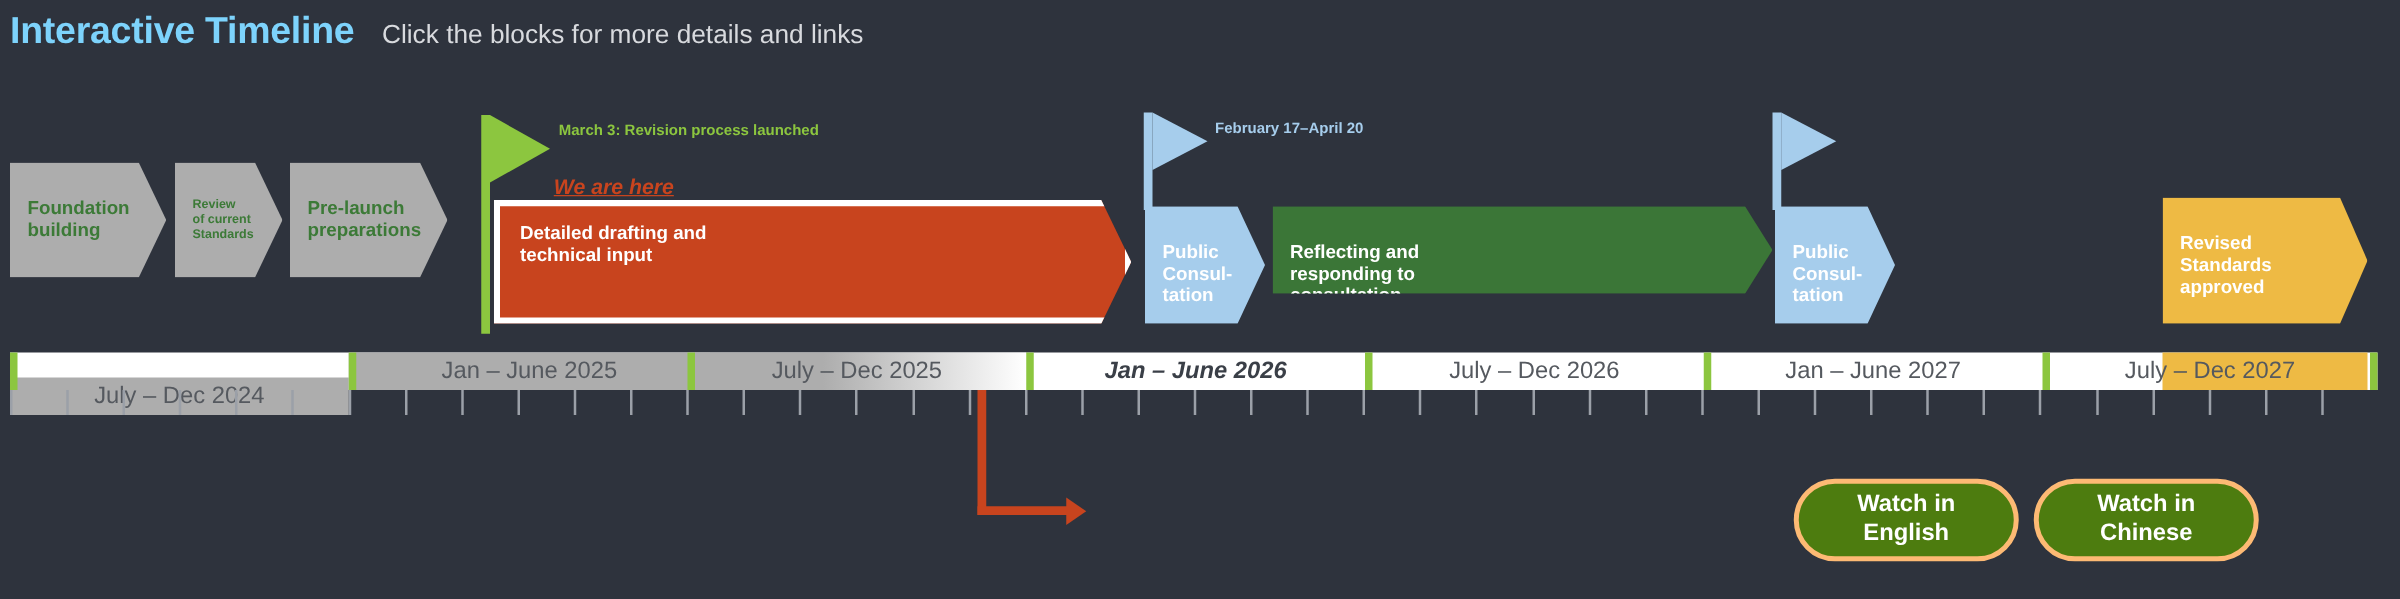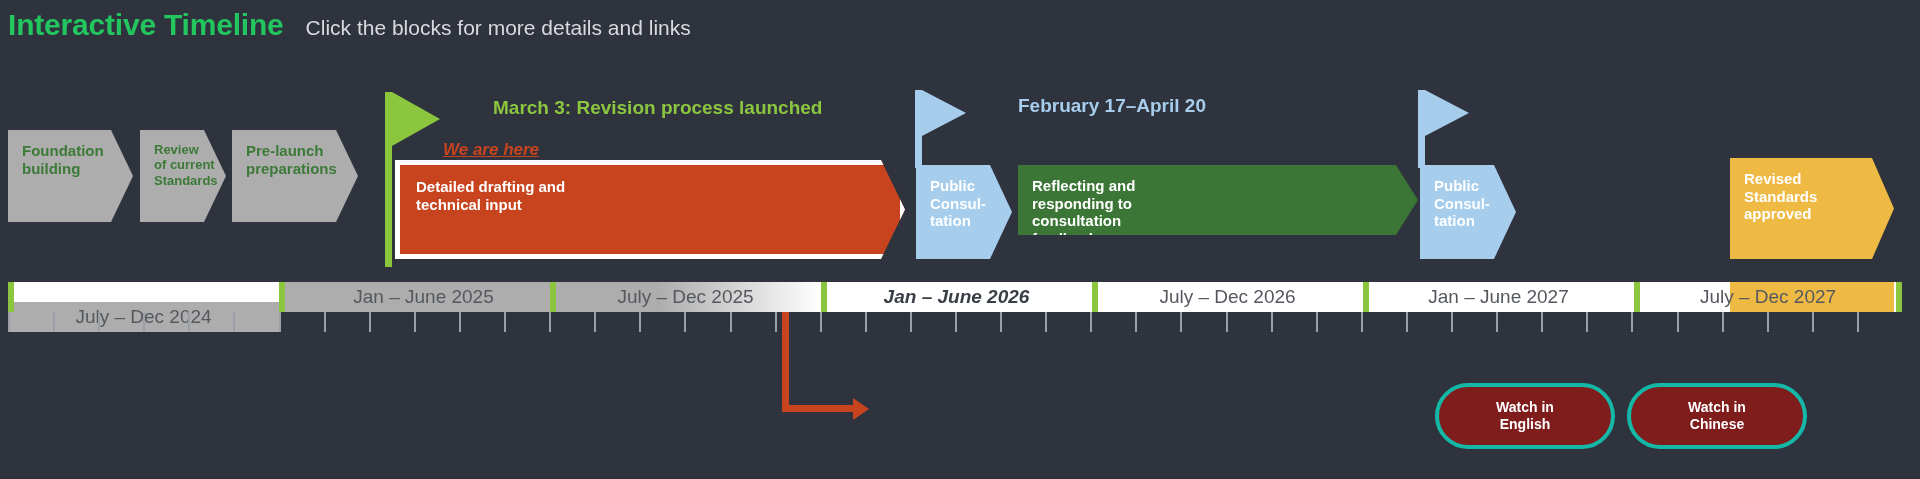--- a/index.html
+++ b/index.html
@@ -6,48 +6,48 @@
   html,body{
     width:1920px; height:479px;
     background:#2e333d;
     font-family:"Liberation Sans", sans-serif;
     overflow:hidden;
   }
   .stage{ position:relative; width:1920px; height:479px; }
 
   
   .header{ position:absolute; left:8px; top:8px; display:flex; align-items:baseline; gap:22px; }
-  .title{ font-size:30px; font-weight:bold; color:#22c55e; letter-spacing:-0.2px;text-align:right; }
+  .title{ font-size:30px; font-weight:bold; color:#7dd3fc; letter-spacing:-0.2px;text-align:right; }
   .subtitle{ font-size:21px; color:#d8dade; font-weight:400; }
 
   
   .blk{
     position:absolute;
     display:flex; align-items:flex-start;
     color:#fff;
     font-size:15px; font-weight:bold; line-height:1.18;
-    padding:12px 14px;
+    padding:28px 14px;
     white-space:pre-line;
   }
   .chev{ clip-path: polygon(0 0, calc(100% - 22px) 0, 100% 50%, calc(100% - 22px) 100%, 0 100%); }
   .gray{ background:#adadad; color:#3c7a37; }
   .green{ background:#3b7637; }
   .blue{ background:#a6cdec; }
   .yellow{ background:#eeba44; }
   .orange-box{
     background:#c8441e;
     border:5px solid #ffffff;
     clip-path: polygon(0 0, calc(100% - 24px) 0, 100% 50%, calc(100% - 24px) 100%, 0 100%);
     padding:13px 16px;
   }
 
   
   .flagpole{ position:absolute; width:7px; }
   .flagtri{ position:absolute; width:0; height:0; border-style:solid; border-color:transparent; }
-  .flaglabel{ position:absolute; font-size:19px; font-weight:bold; white-space:nowrap;margin-left:46px; }
+  .flaglabel{ position:absolute; font-size:12px; font-weight:bold; white-space:nowrap; }
 
   .wah{
     position:absolute; font-size:17px; font-weight:bold; font-style:italic;
     color:#c8441e; text-decoration:underline; white-space:nowrap;
   }
 
   
   .axis{ position:absolute; left:8px; top:282px; width:1894px; height:30px; background:#ffffff; }
   .axis-seg{
     position:absolute; top:0; height:30px;
@@ -76,39 +76,39 @@
   .cta{
     position:absolute;
     background:#ffffff; border:5px solid #c8441e;
     clip-path: polygon(0 0, calc(100% - 34px) 0, 100% 50%, calc(100% - 34px) 100%, 0 100%);
     padding:9px 18px;
   }
   .cta .l1{ font-size:22px; font-weight:bold; color:#c8441e; line-height:1.25; }
   .cta .l2{ font-size:22px; font-weight:bold; color:#3a3f47; line-height:1.25; }
   .pill{
     position:absolute;
-    background:#7f1d1d; border:4px solid #14b8a6; border-radius:999px;
+    background:#4d7c0f; border:4px solid #fdba74; border-radius:999px;
     display:flex; align-items:center; justify-content:center; text-align:center;
-    color:#ffffff; font-size:14px; font-weight:bold; line-height:1.2;
+    color:#ffffff; font-size:19px; font-weight:bold; line-height:1.2;
   }
 </style>
 </head>
 <body>
 
 <div class="stage">
 
   <div class="header">
     <div class="title">Interactive Timeline</div>
     <div class="subtitle">Click the blocks for more details and links</div>
   </div>
 
   <div class="blk chev gray" style="left:8px; top:130px; width:125px; height:92px;">Foundation
 building</div>
 
-  <div class="blk chev gray" style="left:140px; top:130px; width:86px; height:92px; font-size:13px;">Review
+  <div class="blk chev gray" style="left:140px; top:130px; width:86px; height:92px; font-size:10px;">Review
 of current
 Standards</div>
 
   <div class="blk chev gray" style="left:232px; top:130px; width:126px; height:92px;">Pre-launch
 preparations</div>
 
   <div class="blk orange-box" style="left:395px; top:160px; width:510px; height:99px;">Detailed drafting and
 technical input</div>
 
   <div class="blk chev blue" style="left:916px; top:165px; width:96px; height:94px;">Public

